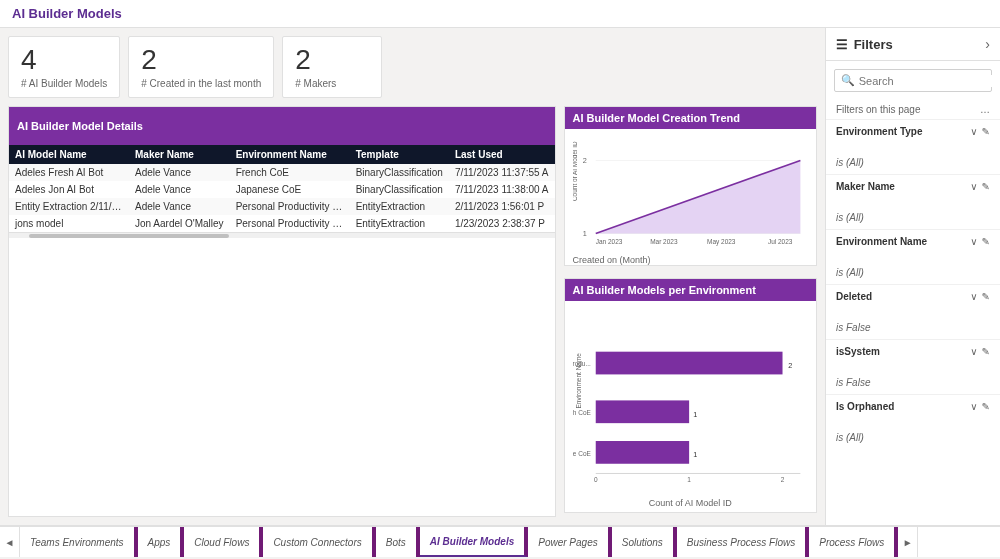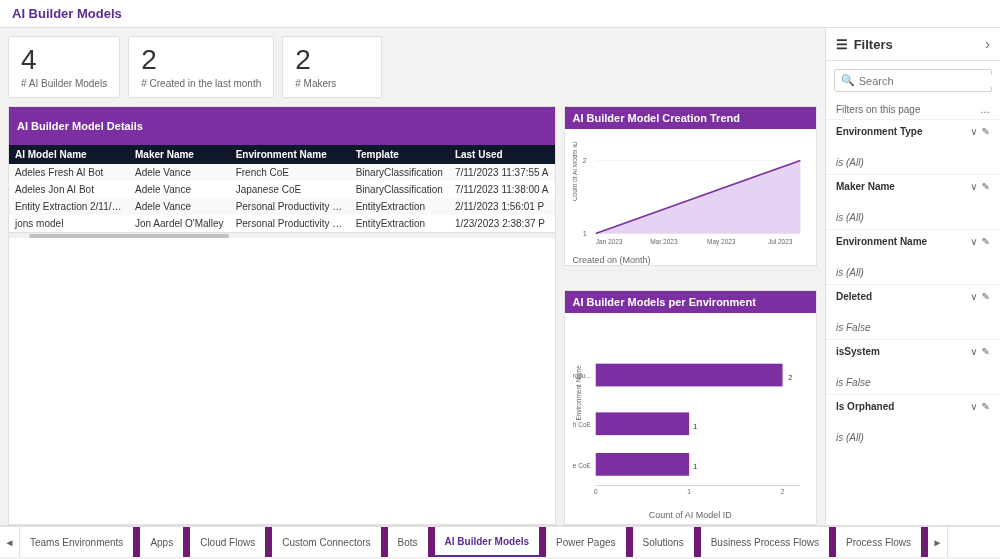--- a/index.html
+++ b/index.html
@@ -128,21 +128,21 @@
       height: 4px;
       background: #c0c0c0;
       border-radius: 2px;
     }
 
     
     .right-section {
       width: 320px;
       display: flex;
       flex-direction: column;
-      gap: 24px;
+      gap: 12px;
     }
 
     .chart-container {
       background: white;
       border: 1px solid #e0e0e0;
     }
     .chart-title {
       background: #7b2fa0;
       color: white;
       padding: 5px 8px;
@@ -272,23 +272,24 @@
       font-size: 10px;
       border-right: 1px solid #e0e0e0;
     }
     .tab-item {
       display: flex;
       align-items: center;
       padding: 0 10px;
       font-size: 10px;
       color: #555;
       cursor: pointer;
-      border-right: 7px solid #701a75;
+      border-right: 4px solid #701a75;
       white-space: nowrap;
       background: white;
+      font-style: italic;
     }
     .tab-item.active {
       background: white;
       color: #5c2d91;
       border-bottom: 2px solid #5c2d91;
       font-weight: 600;
     }
   </style>
 </head>
 <body>

